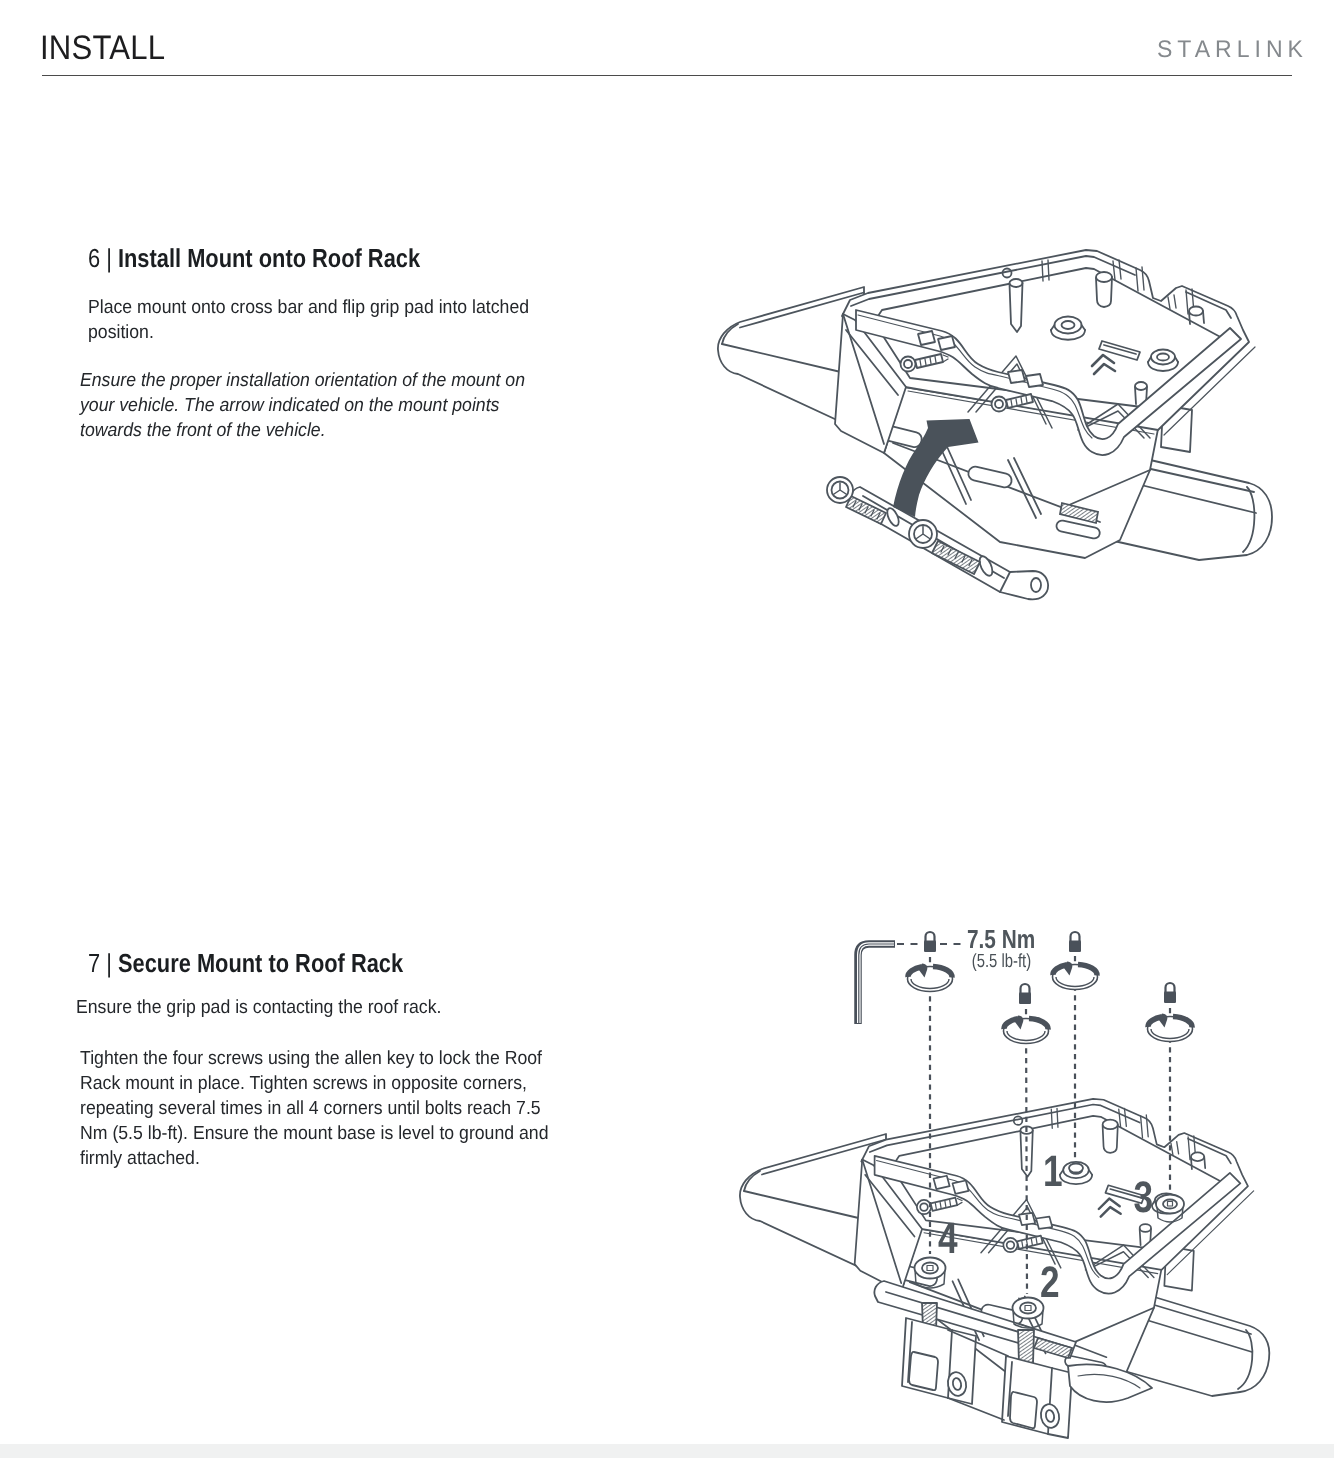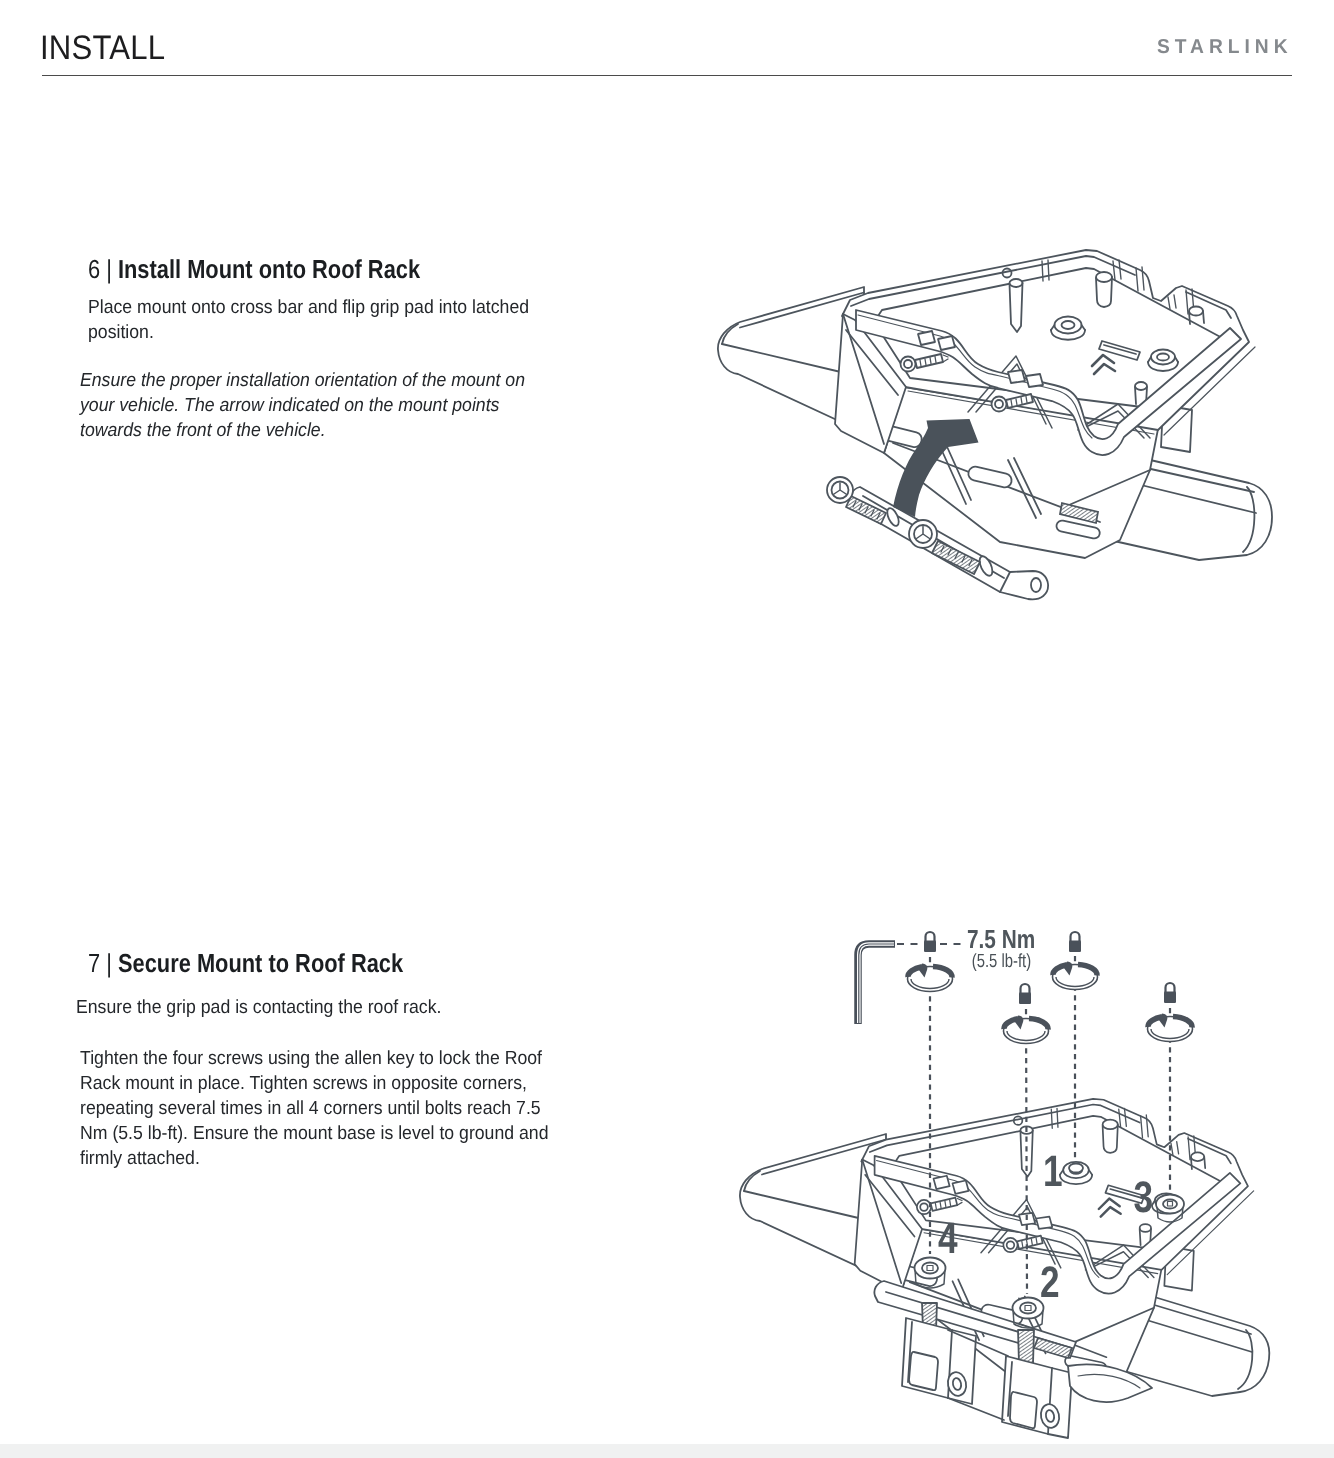--- a/index.html
+++ b/index.html
@@ -3,28 +3,28 @@
 <meta charset="utf-8">
 <style>
   html,body{margin:0;padding:0;}
   *{-webkit-font-smoothing:antialiased;text-rendering:geometricPrecision;}
   body{width:1334px;height:1458px;position:relative;background:#ffffff;
        font-family:"Liberation Sans",sans-serif;overflow:hidden;}
   .abs{position:absolute;}
   .sx{transform-origin:0 0;display:inline-block;white-space:nowrap;}
   #hdr-install{left:40px;top:29px;font-size:34px;color:#1d1d1f;}
   #hdr-install .sx{transform:scaleX(0.915);letter-spacing:0.2px;}
-  #hdr-starlink{left:1157px;top:36px;font-size:20px;font-weight:700;color:#85898d;}
+  #hdr-starlink{left:1157px;top:36px;font-size:24px;font-weight:400;color:#85898d;}
   #hdr-starlink .sx{transform:scaleX(0.96);letter-spacing:5.2px;}
   #hdr-rule{left:42px;top:75px;width:1250px;border-top:1.6px solid #4b4b4b;height:0;}
   .h2{font-size:26px;color:#1b1e21;line-height:26px;}
   .h2 .sx{transform:scaleX(0.84);}
   .body{font-size:19px;color:#24272b;line-height:25px;}
   .body .sx{transform:scaleX(0.93);}
-  #h6{left:88px;top:256px;}
+  #h6{left:88px;top:245px;}
   #p1{left:88px;top:295px;}
   #p2{left:80px;top:368px;font-style:italic;}
   #h7{left:88px;top:950px;text-align:center;}
   #p3{left:76px;top:995px;}
   #p4{left:80px;top:1046px;}
   #footband{left:0;top:1444px;width:1334px;height:14px;background:#f0f1f1;}
 </style>
 </head>
 <body>
   <div class="abs" id="hdr-install"><span class="sx">INSTALL</span></div>

